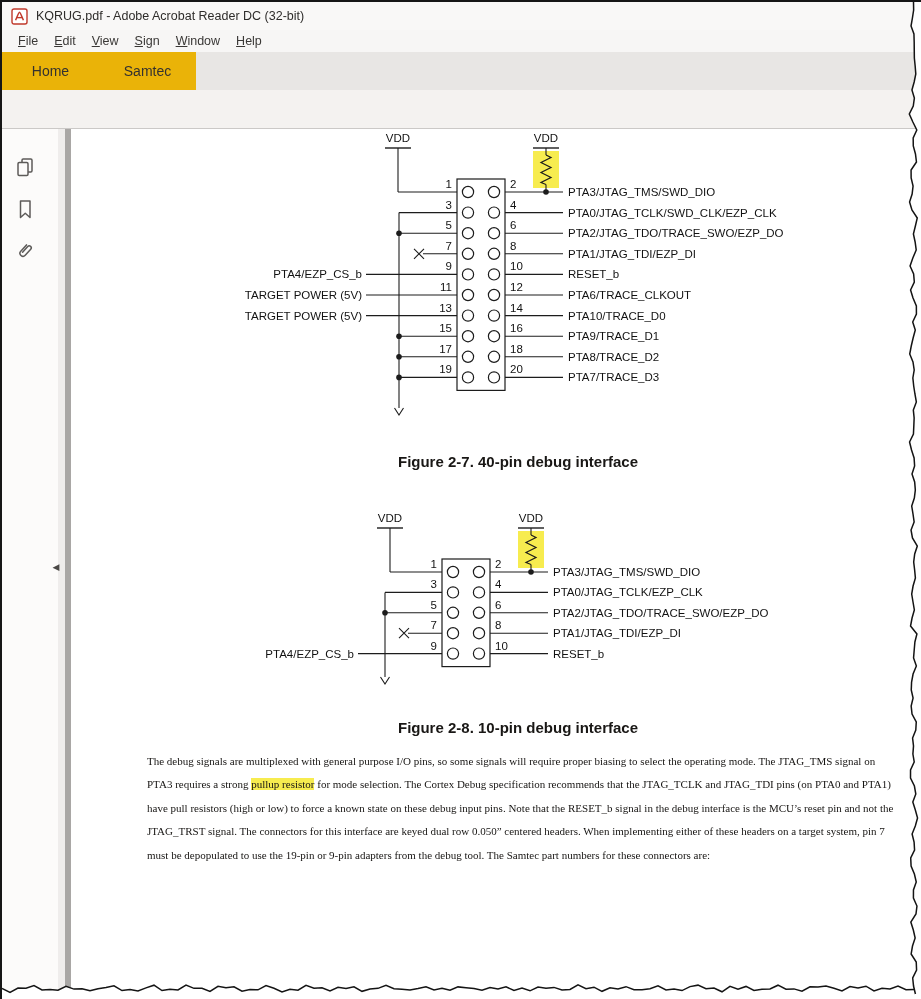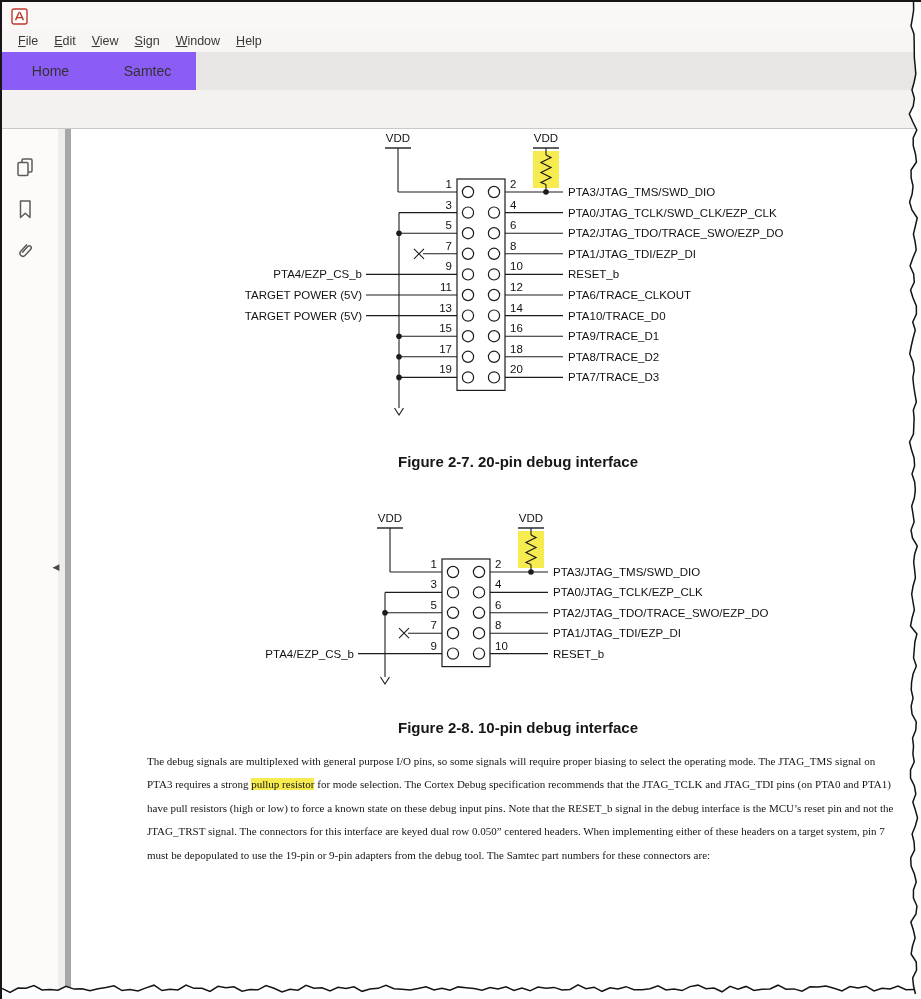--- a/index.html
+++ b/index.html
@@ -10,21 +10,21 @@
   #titlebar{position:absolute;left:0;top:0;width:100%;height:28px;background:#f9f8f7;
             display:flex;align-items:center;}
   #titlebar .pdficon{margin-left:9px;width:17px;height:17px;flex:none;}
   #titlebar .title{margin-left:8px;font-size:12.5px;color:#2e2c2a;}
   
   #menubar{position:absolute;left:0;top:28px;width:100%;height:22px;background:#f7f6f5;
            display:flex;align-items:center;padding-left:8px;box-sizing:border-box;}
   .menu-item{font-size:12.5px;color:#3a3836;padding:2px 8px;cursor:default;}
   .menu-item u{text-decoration:underline;}
   
-  #tabbar{position:absolute;left:0;top:50px;width:100%;height:38px;background:#8b5cf6;display:flex;}
+  #tabbar{position:absolute;left:0;top:50px;width:100%;height:38px;background:#eab308;display:flex;}
   .app-tab{width:97px;display:flex;align-items:center;justify-content:center;
            font-size:14px;color:#333130;}
   #doc-tab{width:160px;margin-left:42px;background:#f4f2f0;border-left:1px solid #b9b7b5;
            border-right:1px solid #b9b7b5;display:flex;align-items:center;justify-content:center;
            position:relative;font-size:13.5px;color:#333130;}
   #doc-tab .close{position:absolute;right:10px;top:10px;font-size:13px;color:#5a5856;line-height:14px;}
   #tab-rest{flex:1;background:#e8e6e4;}
   
   #toolbar{position:absolute;left:0;top:88px;width:100%;height:39px;background:#f4f2f0;
            border-bottom:1px solid #cbc9c7;box-sizing:border-box;}
@@ -62,20 +62,21 @@
 <body>
 
 <div id="app">
 
   <div id="titlebar">
     <svg class="pdficon" viewBox="0 0 17 17">
       <rect x="1" y="1" width="15" height="15" rx="2" fill="#fff" stroke="#c0392b" stroke-width="1.4"></rect>
       <path d="M4.6 12.2 C6.2 8.2 7.8 4.2 8.5 4.2 C9.2 4.2 10.8 8.2 12.4 12.2" fill="none" stroke="#c0392b" stroke-width="1.5"></path>
       <path d="M5.8 9.6 h5.4" stroke="#c0392b" stroke-width="1.4"></path>
     </svg>
+    <span class="title">KQRUG.pdf - Adobe Acrobat Reader DC (32-bit)</span>
   </div>
 
   <div id="menubar">
       <span class="menu-item"><u>F</u>ile</span>
       <span class="menu-item"><u>E</u>dit</span>
       <span class="menu-item"><u>V</u>iew</span>
       <span class="menu-item"><u>S</u>ign</span>
       <span class="menu-item"><u>W</u>indow</span>
       <span class="menu-item"><u>H</u>elp</span>
     </div>
@@ -311,21 +312,21 @@
         <circle cx="267" cy="228.8" r="2.8" fill="#1c1c1c"></circle>
         <line x1="373" y1="249.4" x2="431" y2="249.4" stroke="#1c1c1c" stroke-width="1.1"></line>
         <text x="436" y="253.4" text-anchor="start" font-size="11.5" fill="#121212">PTA7/TRACE_D3</text>
         <text x="320" y="245.4" text-anchor="end" font-size="11.5" fill="#121212">19</text>
         <text x="378" y="245.4" text-anchor="start" font-size="11.5" fill="#121212">20</text>
         <circle cx="336" cy="249.4" r="5.6" fill="#fff" stroke="#1c1c1c" stroke-width="1.2"></circle>
         <circle cx="362" cy="249.4" r="5.6" fill="#fff" stroke="#1c1c1c" stroke-width="1.2"></circle>
         <line x1="267" y1="249.4" x2="325" y2="249.4" stroke="#1c1c1c" stroke-width="1.1"></line>
         <circle cx="267" cy="249.4" r="2.8" fill="#1c1c1c"></circle>
       </svg>
-    <div class="figcaption" style="top:324px;left:81px">Figure 2-7. 20-pin debug interface</div>
+    <div class="figcaption" style="top:324px;left:81px">Figure 2-7. 40-pin debug interface</div>
     <svg class="figsvg" id="fig1" style="left:61px;top:373px" width="690" height="196">
         <rect x="310" y="57" width="48" height="107.6" fill="none" stroke="#1c1c1c" stroke-width="1.2"></rect>
         <text x="258" y="20" text-anchor="middle" font-size="11.5" fill="#121212">VDD</text>
         <line x1="245" y1="26" x2="271" y2="26" stroke="#1c1c1c" stroke-width="1.4"></line>
         <line x1="258" y1="26" x2="258" y2="70" stroke="#1c1c1c" stroke-width="1.1"></line>
         <text x="399" y="20" text-anchor="middle" font-size="11.5" fill="#121212">VDD</text>
         <line x1="386" y1="26" x2="412" y2="26" stroke="#1c1c1c" stroke-width="1.4"></line>
         <rect x="386" y="29" width="26" height="37" fill="#f7ec4f"></rect>
         <line x1="399" y1="26" x2="399" y2="33" stroke="#1c1c1c" stroke-width="1.1"></line>
         <path d="M 399 33 L 404 35.5 L 394 40.5 L 404 45.5 L 394 50.5 L 404 55.5 L 394 60.5 L 399 62.5" fill="none" stroke="#1c1c1c" stroke-width="1.2"></path>

